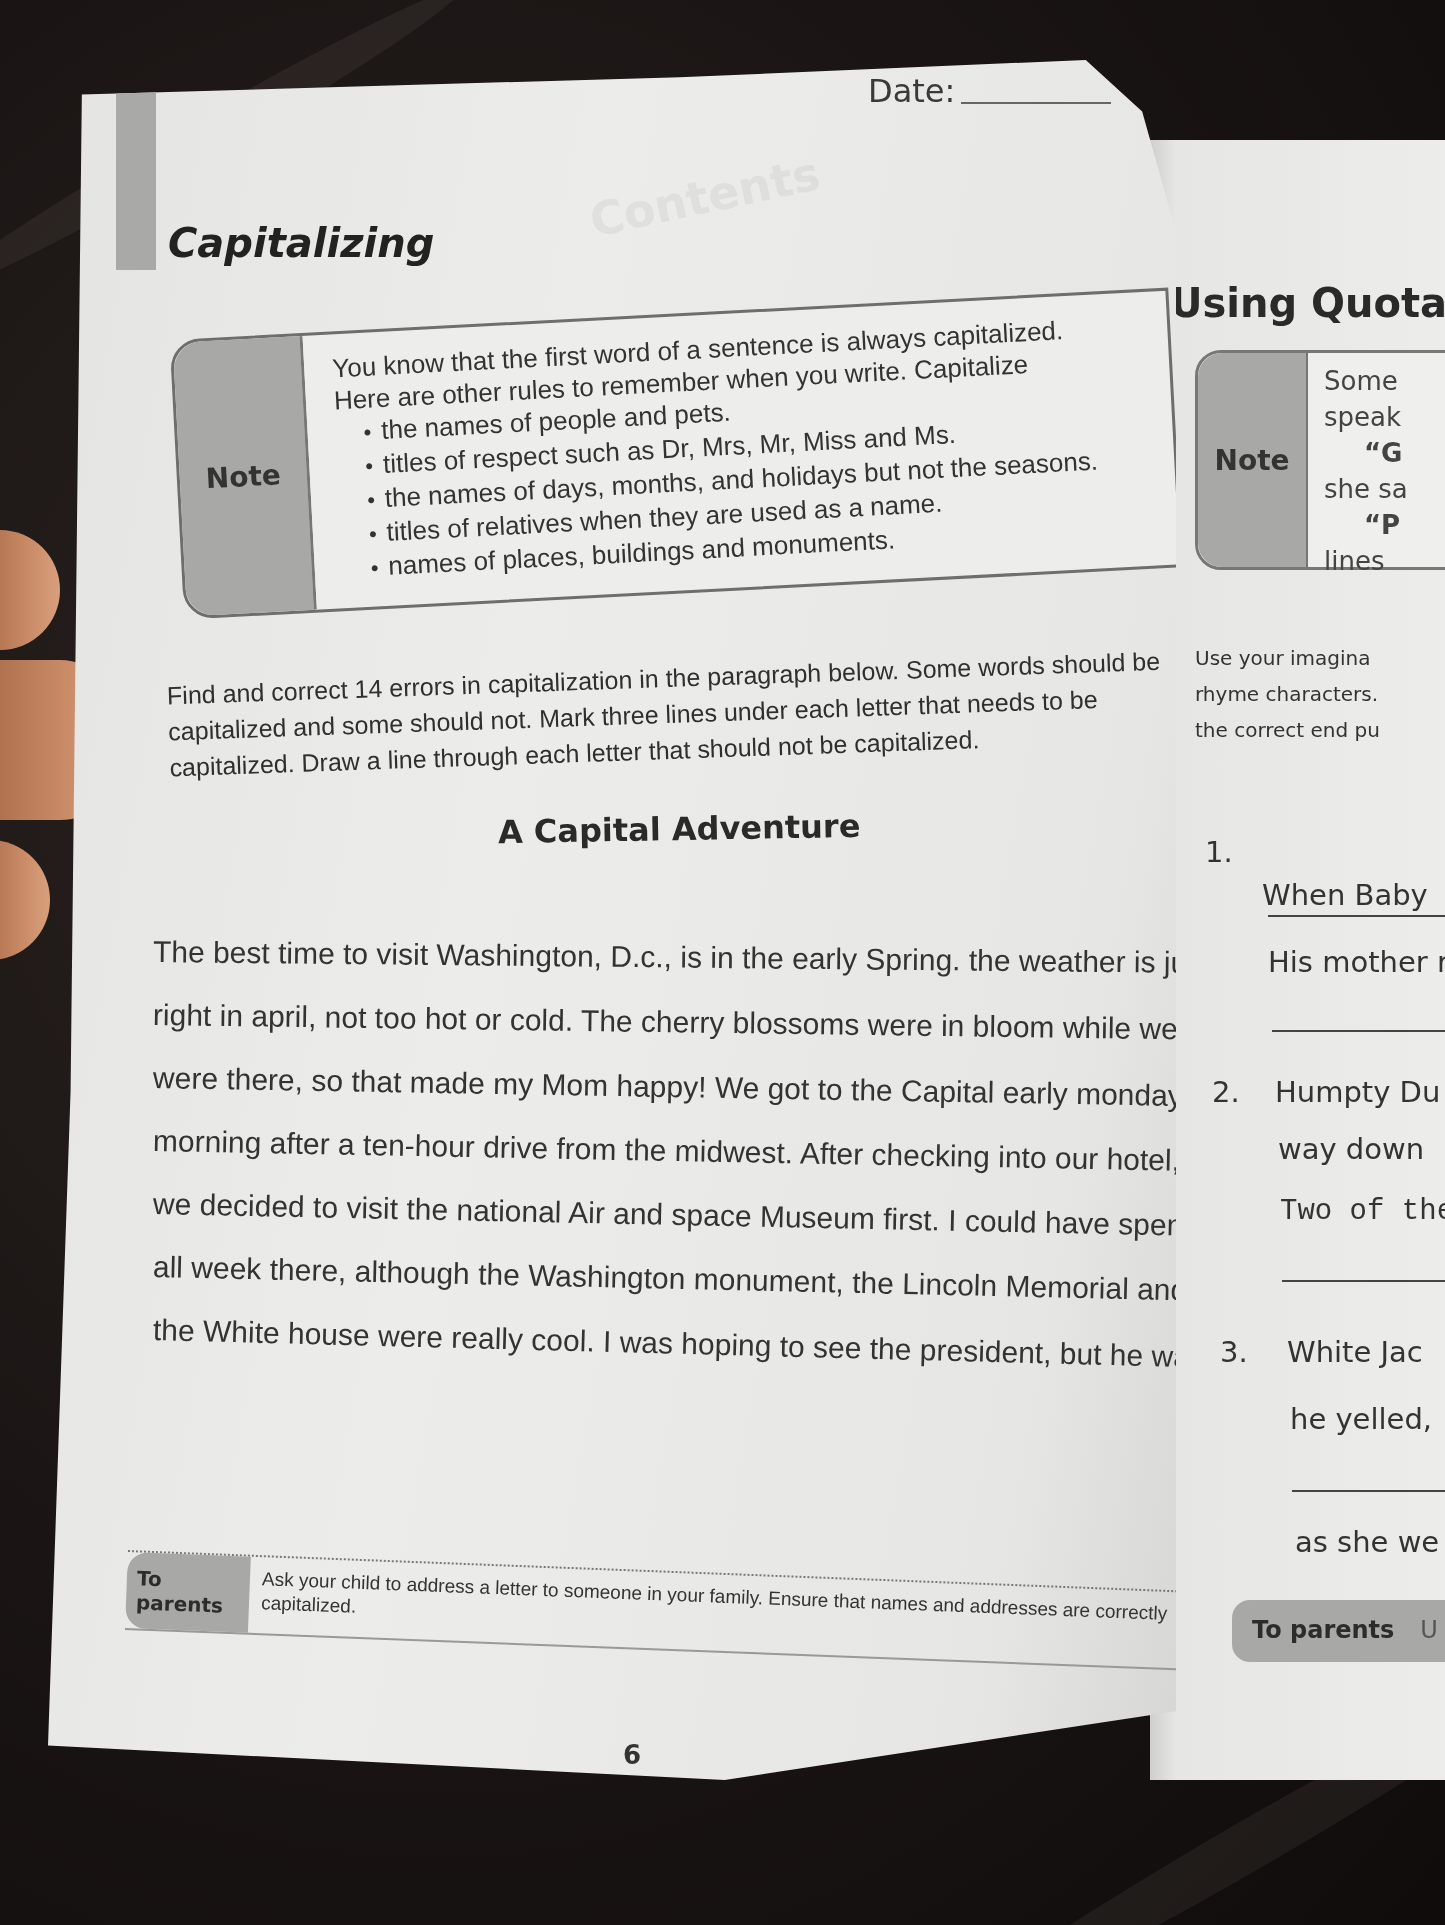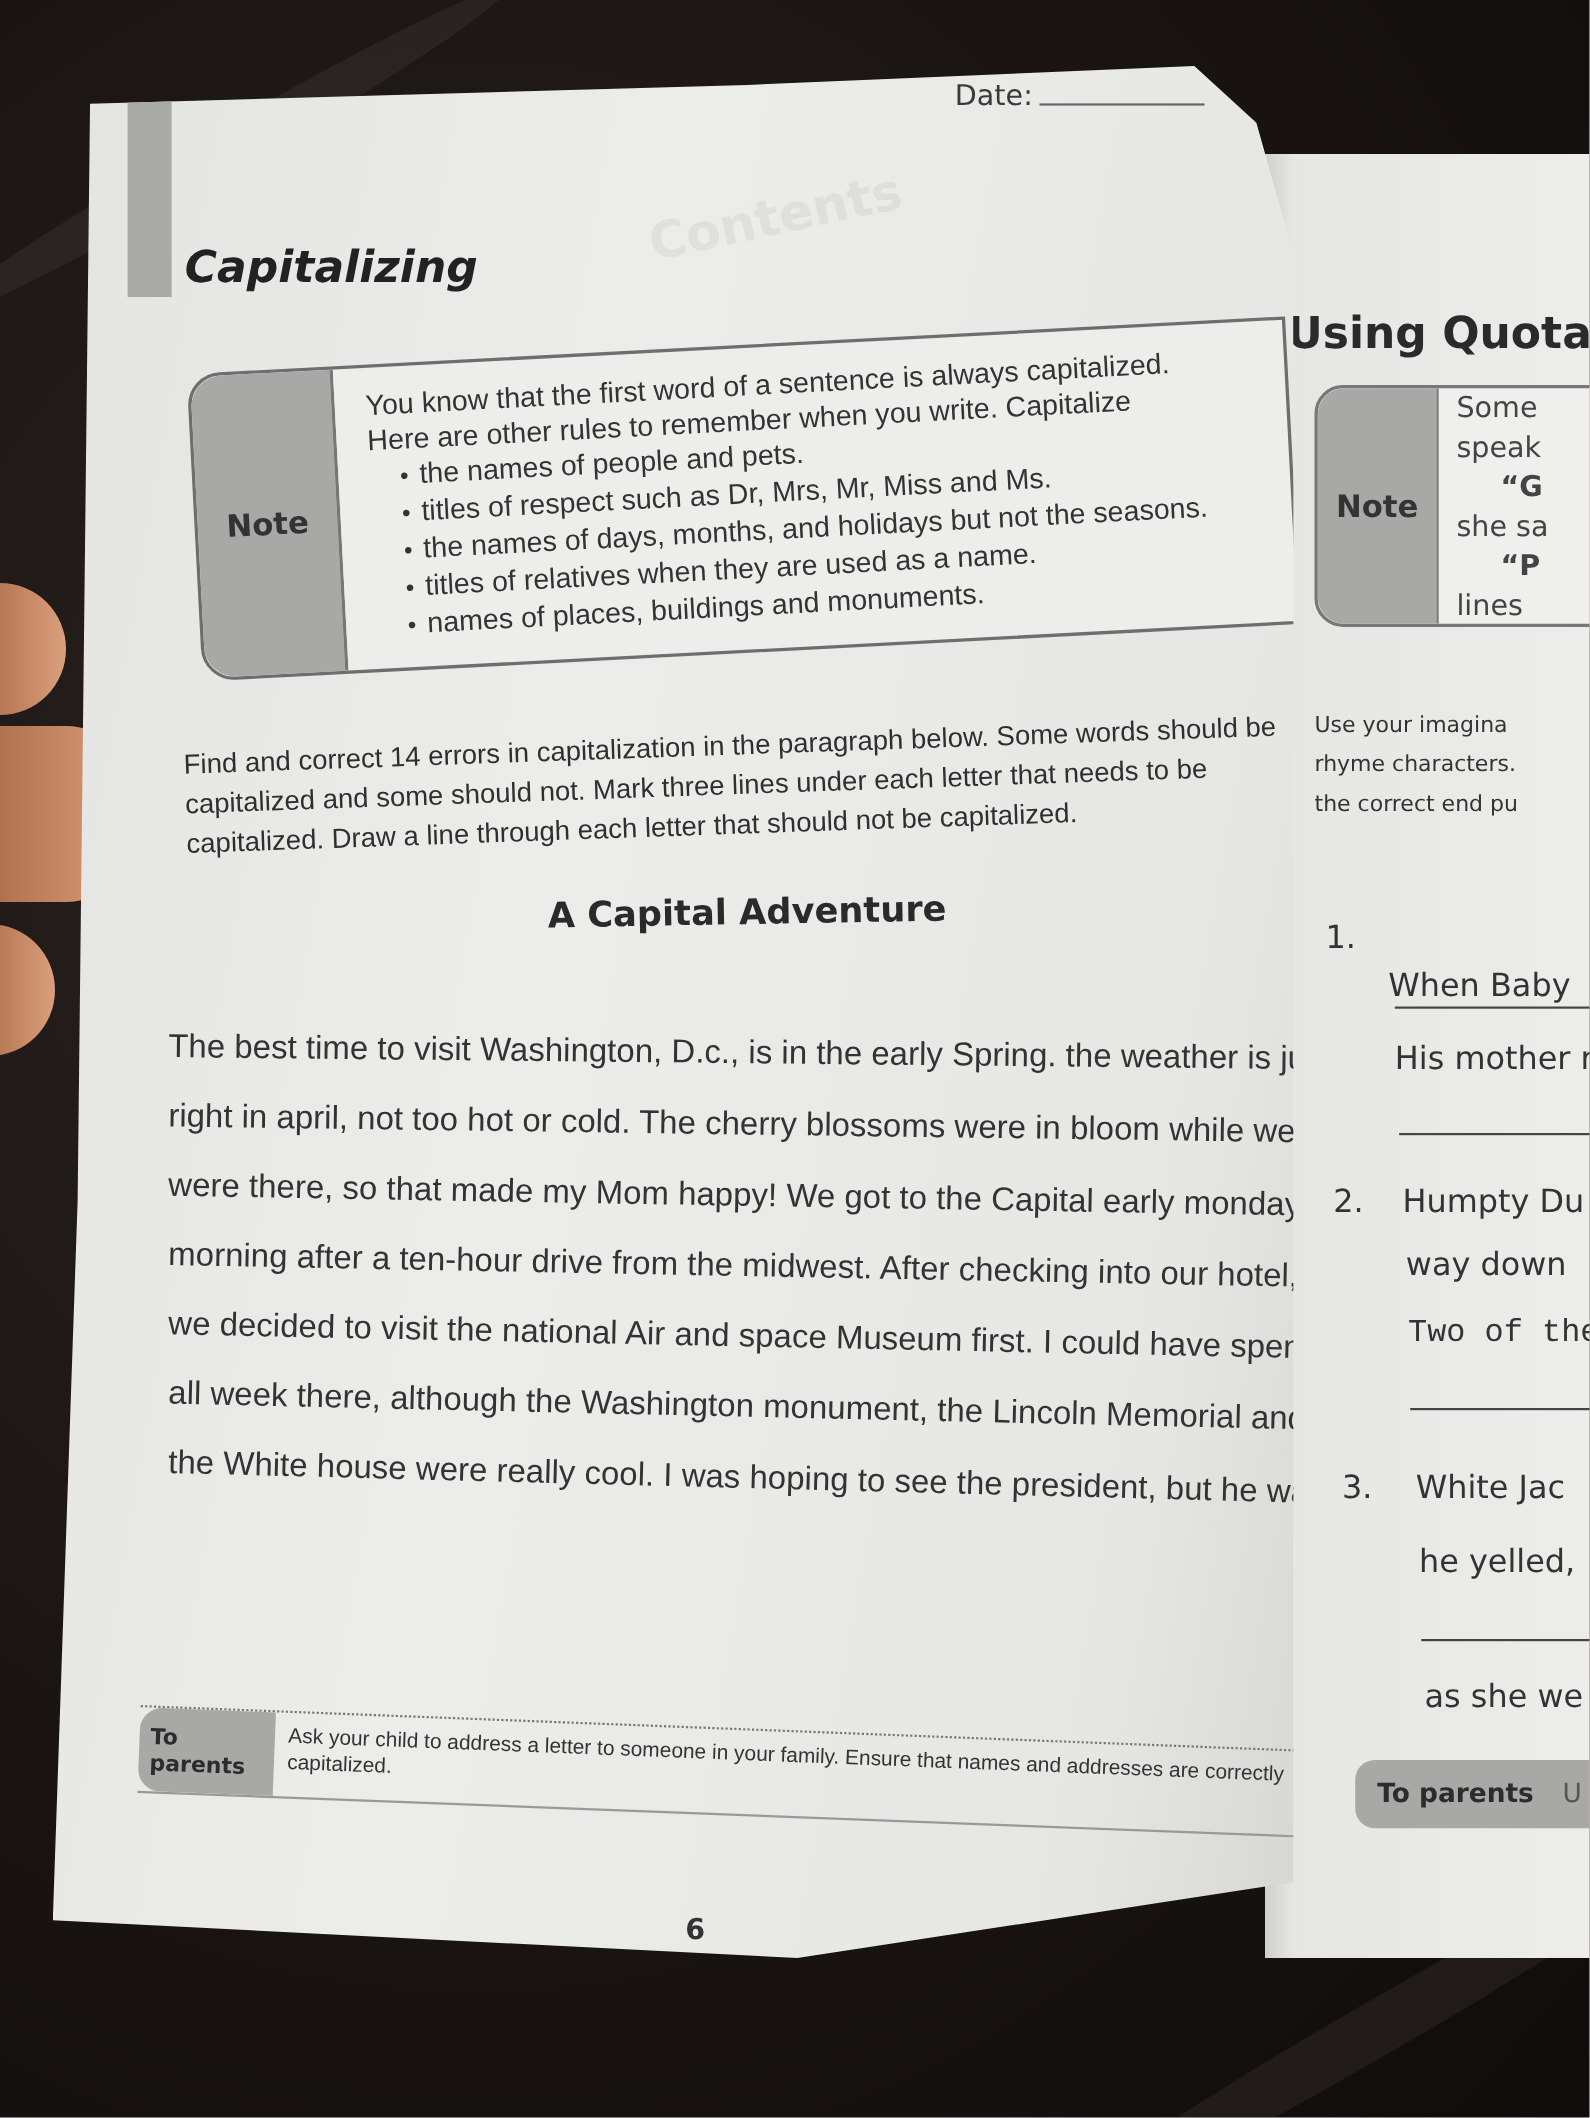--- a/index.html
+++ b/index.html
@@ -23,21 +23,21 @@
     }
     
     .left-page {
       position: absolute; left: 48px; top: 60px; width: 1128px; height: 1720px;
       background: linear-gradient(100deg, #e4e4e2 0%, #ececea 40%, #e6e6e4 85%, #d6d6d4 100%);
       clip-path: polygon(3% 2%, 56% 1%, 92% 0%, 97% 3%, 100% 10%, 100% 96%, 60% 100%, 0% 98%, 2% 60%);
       color: #2c2c2c;
     }
     .left-tab { position: absolute; left: 68px; top: 20px; width: 40px; height: 190px; background: #a9a9a7; }
 
-    .date-row { position: absolute; left: 820px; top: 12px; font-size: 26px; color: #3a3a3a; display: flex; align-items: flex-end; gap: 6px; }
+    .date-row { position: absolute; left: 820px; top: 12px; font-size: 32px; color: #3a3a3a; display: flex; align-items: flex-end; gap: 6px; }
     .date-line { width: 150px; height: 2px; background: #666; margin-bottom: 6px; }
 
     .watermark { position: absolute; left: 540px; top: 110px; font-size: 46px; color: rgba(120,120,120,0.10); font-weight: bold; transform: rotate(-12deg); }
 
     .title { position: absolute; left: 120px; top: 160px; font-size: 40px; font-weight: bold; color: #222; font-family: "DejaVu Sans", sans-serif; font-style: italic; }
 
     
     .note-box { position: absolute; left: 120px; top: 250px; width: 990px; height: 300px; transform: rotate(-3deg); transform-origin: left top; }
     .note-box-inner { position: absolute; left: 0; top: 30px; width: 1000px; height: 280px; border: 3px solid #6e6e6e; border-radius: 30px 0 0 30px; background: #ededeb; display: flex; }
     .note-label-col { width: 130px; background: #a8a8a6; border-radius: 28px 0 0 28px; display: flex; align-items: center; justify-content: center; border-right: 3px solid #777; }
@@ -58,21 +58,21 @@
     .parents-label { width: 130px; background: #a8a8a6; border-radius: 20px 0 0 20px; font-size: 20px; font-weight: bold; padding: 14px 10px; color: #2c2c2c; }
     .parents-text { font-size: 19px; line-height: 24px; padding: 10px 12px; color: #333; font-family: "Liberation Sans", sans-serif; }
 
     .page-number { position: absolute; left: 575px; top: 1680px; font-size: 26px; font-weight: bold; color: #333; }
 
     
     .r-title { position: absolute; left: 20px; top: 140px; font-size: 40px; font-weight: bold; color: #2a2a2a; white-space: nowrap; }
     .r-note { position: absolute; left: 45px; top: 210px; width: 300px; height: 220px; border: 3px solid #777; border-radius: 26px 0 0 26px; display: flex; background: #efefed; }
     .r-note-label-col { width: 110px; background: #a8a8a6; border-radius: 24px 0 0 24px; display: flex; align-items: center; justify-content: center; border-right: 2px solid #777; }
     .r-note-label { font-size: 28px; font-weight: bold; color: #333; }
-    .r-note-content { padding: 0 0 0 16px; font-size: 26px; line-height: 36px; color: #444; white-space: nowrap; }
+    .r-note-content { padding: 10px 0 0 16px; font-size: 26px; line-height: 36px; color: #444; white-space: nowrap; }
     .r-note-content .b { font-weight: bold; padding-left: 40px; }
     .r-instr { position: absolute; left: 45px; top: 500px; font-size: 20px; line-height: 36px; color: #333; white-space: nowrap; }
     .r-q { position: absolute; font-size: 29px; color: #333; white-space: nowrap; }
     .r-line { position: absolute; height: 2px; background: #444; width: 200px; }
     .r-parents { position: absolute; left: 82px; top: 1460px; width: 240px; height: 62px; background: #a8a8a6; border-radius: 18px 0 0 18px; font-size: 24px; font-weight: bold; padding: 16px 20px; color: #2c2c2c; white-space: nowrap; }
     .r-parents span.extra { font-weight: normal; color: #555; margin-left: 26px; }
   </style>
 </head>
 <body>
 

